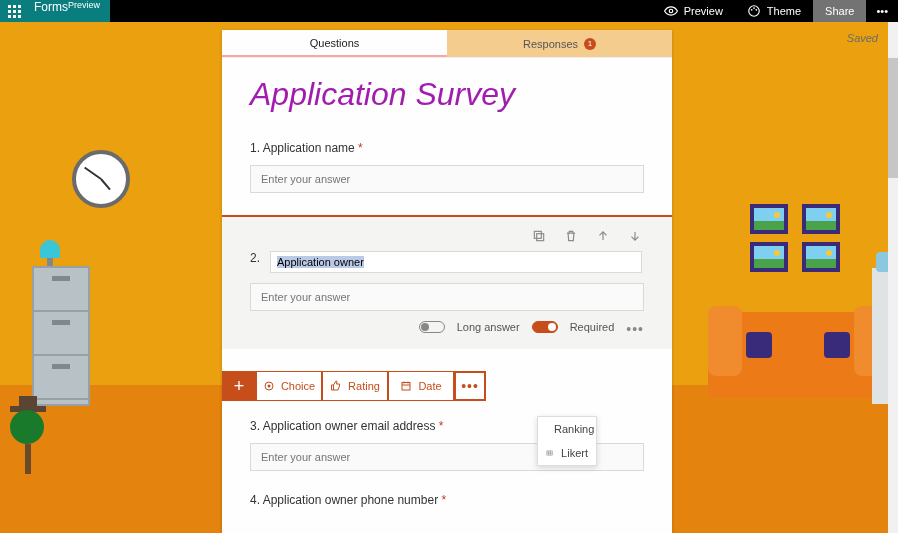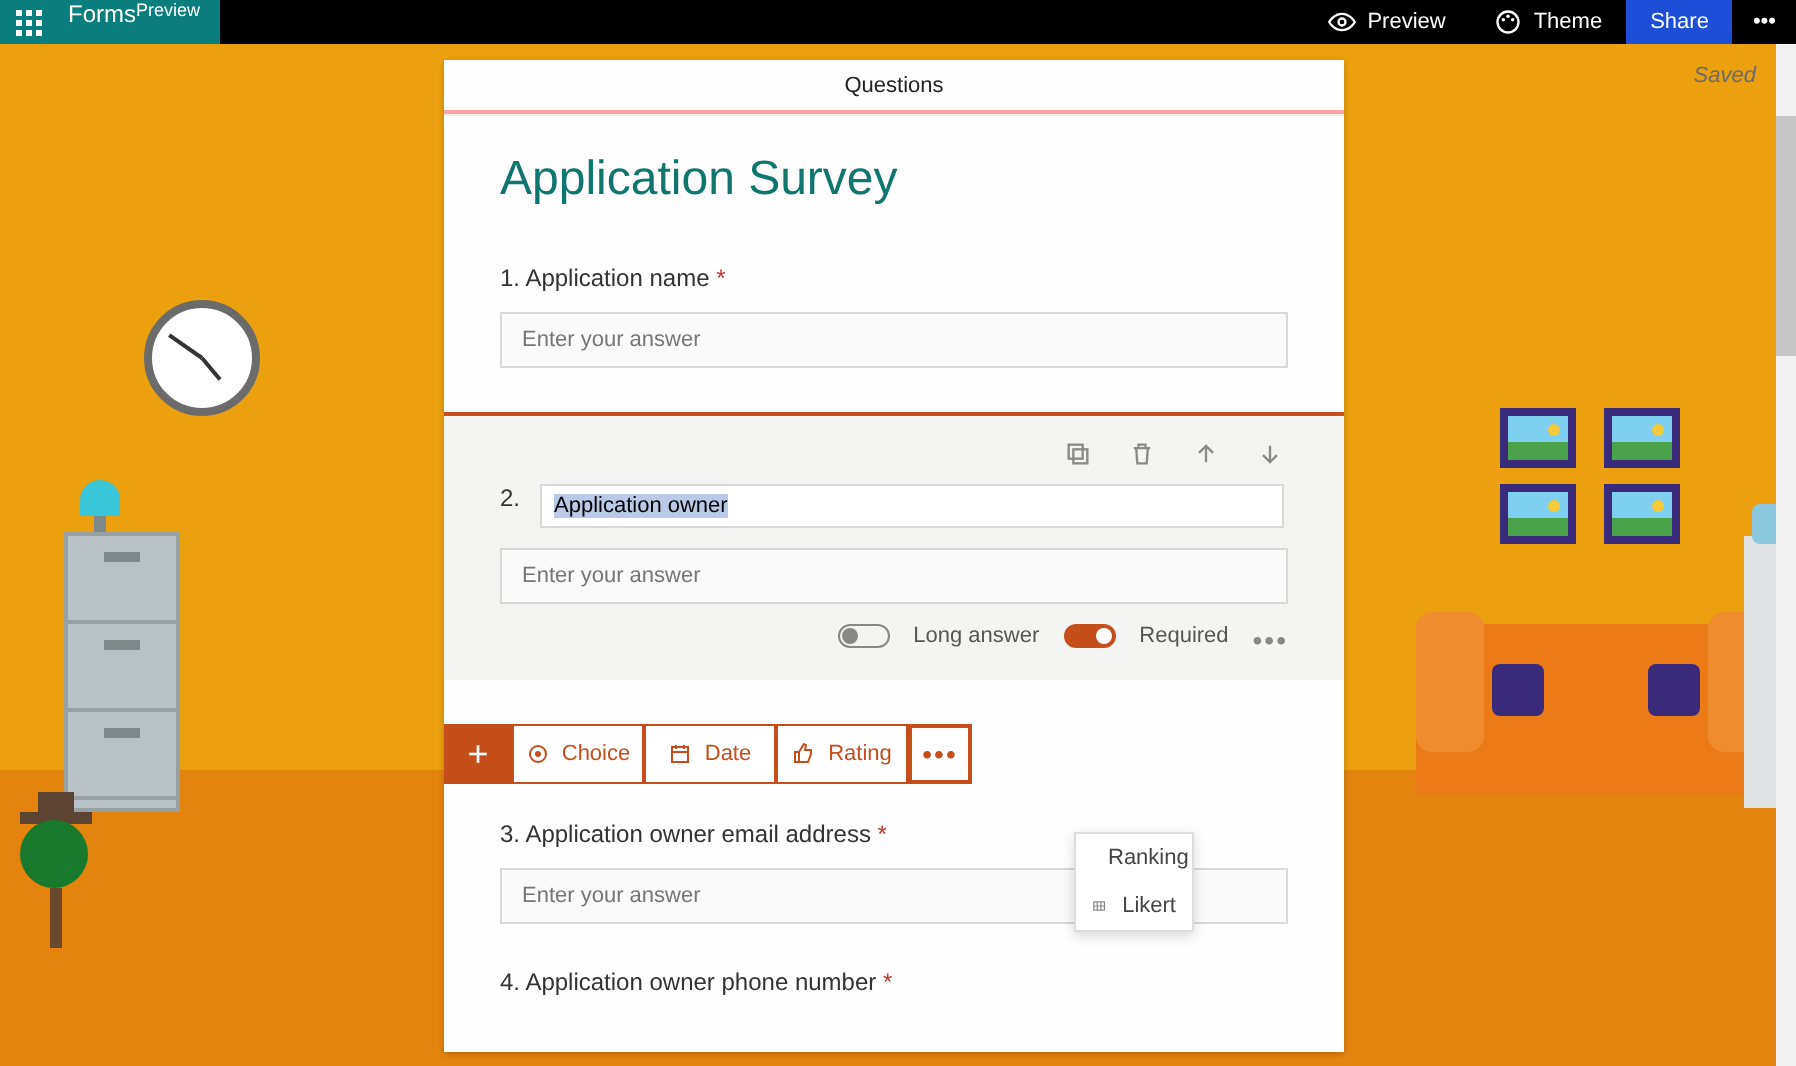--- a/index.html
+++ b/index.html
@@ -7,21 +7,21 @@
 
   
   .appbar { position: absolute; top: 0; left: 0; right: 0; height: 22px; background: #000; display: flex; align-items: stretch; color: #fff; }
   .waffle { width: 28px; background: #0a7e7e; display: flex; align-items: center; justify-content: center; }
   .waffle-grid { display: grid; grid-template-columns: repeat(3,3px); grid-template-rows: repeat(3,3px); gap:2px; }
   .waffle-grid span { background:#fff; width:3px; height:3px; }
   .brand { background:#0a7e7e; display:flex; padding:0 10px 0 6px; font-size:12px; }
   .brand .sup { font-size:9px; vertical-align: super; }
   .appbar-spacer { flex:1; }
   .appbar-btn { display:flex; align-items:center; padding:0 12px; font-size:11px; gap:6px; cursor:pointer; }
-  .appbar-btn.share { background:#1d4ed8;align-items:center; }
+  .appbar-btn.share { background:#737373;align-items:center; }
   .appbar-icon { width:14px; height:14px; }
   
   .page-canvas { position:absolute; top:22px; left:0; right:0; bottom:0; background:#eaa00f; overflow:hidden; }
 
   
   .bg-floor { position:absolute; left:0; right:0; bottom:0; height:148px; background:#e4830d; }
   .bg-wall { position:absolute; left:0; right:0; top:0; bottom:148px; background:#eaa00f; }
 
   
   .clock { position:absolute; left:72px; top:128px; width:58px; height:58px; border-radius:50%; background:#fff; border:4px solid #6b6b6b; }
@@ -73,21 +73,21 @@
 
   
   .form-surface { position:absolute; left:222px; top:8px; width:450px; background:#fefefe; box-shadow:0 1px 3px rgba(0,0,0,.2); }
   .tabstrip { display:flex; height:28px; border-bottom:1px solid #eee; }
   .tab { flex:1; display:flex; align-items:center; justify-content:center; font-size:11px; color:#555; cursor:pointer; }
   .tab.active { border-bottom:2px solid #fca5a5; color:#222; }
   .tab.inactive { background:#f4cd8e; }
   .badge { display:inline-block; min-width:12px; height:12px; border-radius:6px; background:#c84a1d; color:#fff; font-size:8px; line-height:12px; text-align:center; margin-left:6px; }
 
   .form-body { padding:18px 28px 6px; }
-  .form-title { font-size:24px; font-weight:300; color:#0f766e; margin-bottom:28px; }
+  .form-title { font-size:32px; font-weight:300; color:#a21caf; margin-bottom:28px;font-style:italic; }
 
   .qblock { margin-bottom:22px; }
   .qlabel { font-size:12px; color:#333; margin-bottom:10px; }
   .req { color:#c0392b; }
   .answer-input { width:100%; height:28px; border:1px solid #d9d9d9; background:#fafafa; padding:0 10px; font-size:11px; color:#999; }
 
   
   .qblock.selected { background:#f4f4f2; margin-left:-28px; margin-right:-28px; padding:10px 28px 12px; border-top:2px solid #c54e1b; position:relative; }
   .q-toolbar { display:flex; justify-content:flex-end; gap:18px; padding:2px 2px 8px; color:#8a8a8a; }
   .q-tool { width:14px; height:14px; cursor:pointer; }
@@ -199,20 +199,24 @@
   </div>
   <div class="cooler"></div>
 
   <div class="saved">Saved</div>
 
   <div class="form-surface">
     <div class="tabstrip">
       <div class="tab active">
           <span>Questions</span>
         </div>
+      <div class="tab inactive">
+        <span>Responses</span>
+        <span class="badge">1</span>
+      </div>
     </div>
 
     <div class="form-body">
       <div class="form-title">Application Survey</div>
 
       <div class="qblock">
         <div class="qlabel">
           <span>1.</span>
           <span>Application name</span>
           <span class="req">*</span>
@@ -254,30 +258,30 @@
         <div class="add-plus">+</div>
         <div class="add-opt">
           <svg class="add-icon" viewBox="0 0 24 24">
               <circle cx="12" cy="12" r="8" fill="none" stroke="#c54e1b" stroke-width="2"></circle>
               <circle cx="12" cy="12" r="3" fill="#c54e1b"></circle>
             </svg>
           <span>Choice</span>
         </div>
         <div class="add-opt">
           <svg class="add-icon" viewBox="0 0 24 24">
+              <path fill="none" stroke="#c54e1b" stroke-width="2" d="M7 20V10l5-8 2 1-1 5h6v4l-3 8z M3 10h4v10H3z"></path>
+            </svg>
+          <span>Rating</span>
+        </div>
+        <div class="add-opt">
+          <svg class="add-icon" viewBox="0 0 24 24">
               <rect x="4" y="5" width="16" height="15" fill="none" stroke="#c54e1b" stroke-width="2"></rect>
               <path stroke="#c54e1b" stroke-width="2" d="M4 10h16M8 3v4M16 3v4"></path>
             </svg>
           <span>Date</span>
-        </div>
-        <div class="add-opt">
-          <svg class="add-icon" viewBox="0 0 24 24">
-              <path fill="none" stroke="#c54e1b" stroke-width="2" d="M7 20V10l5-8 2 1-1 5h6v4l-3 8z M3 10h4v10H3z"></path>
-            </svg>
-          <span>Rating</span>
         </div>
         <div class="add-more">•••</div>
       </div>
 
       <div class="qblock">
         <div class="qlabel">
           <span>3.</span>
           <span>Application owner email address</span>
           <span class="req">*</span>
         </div>

